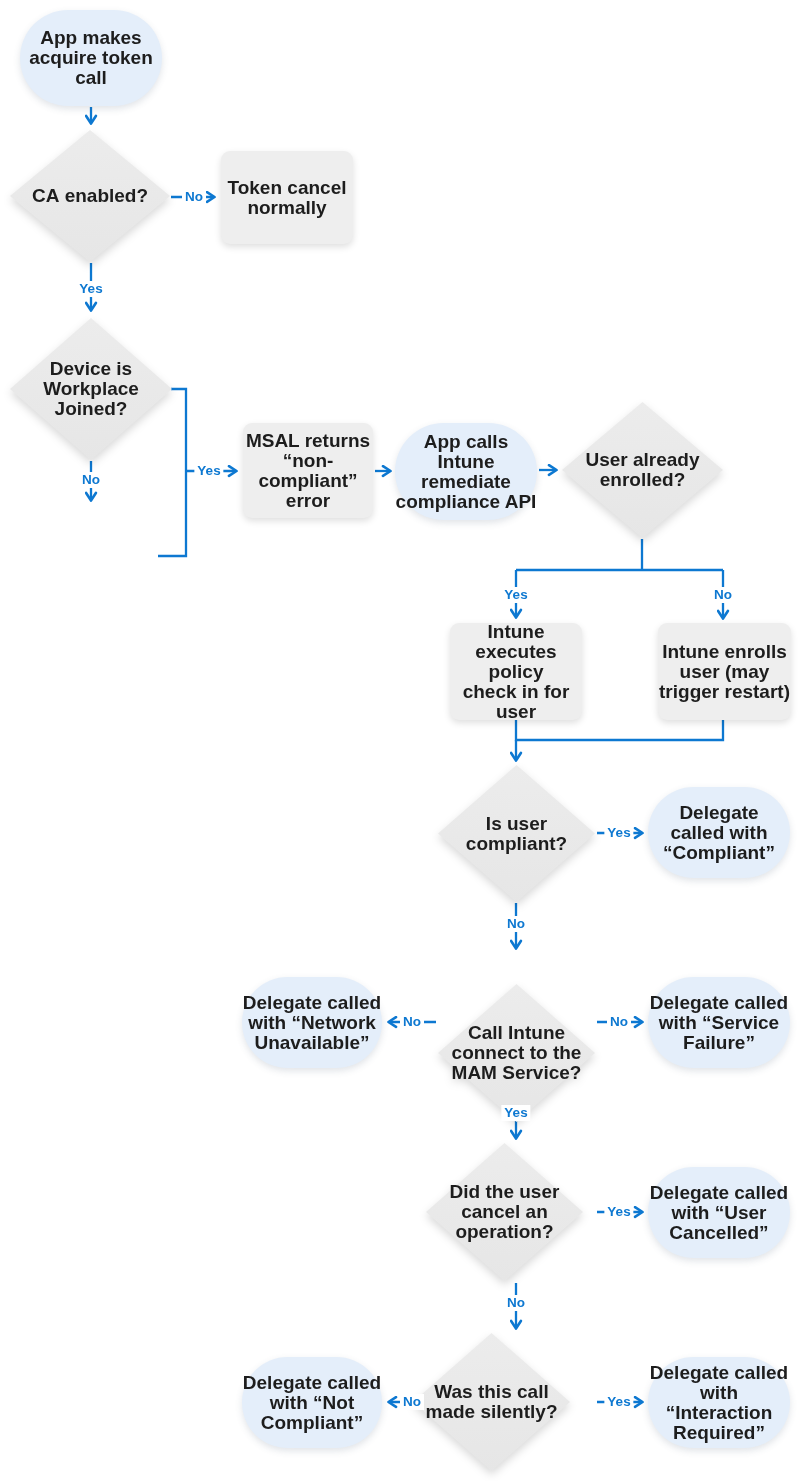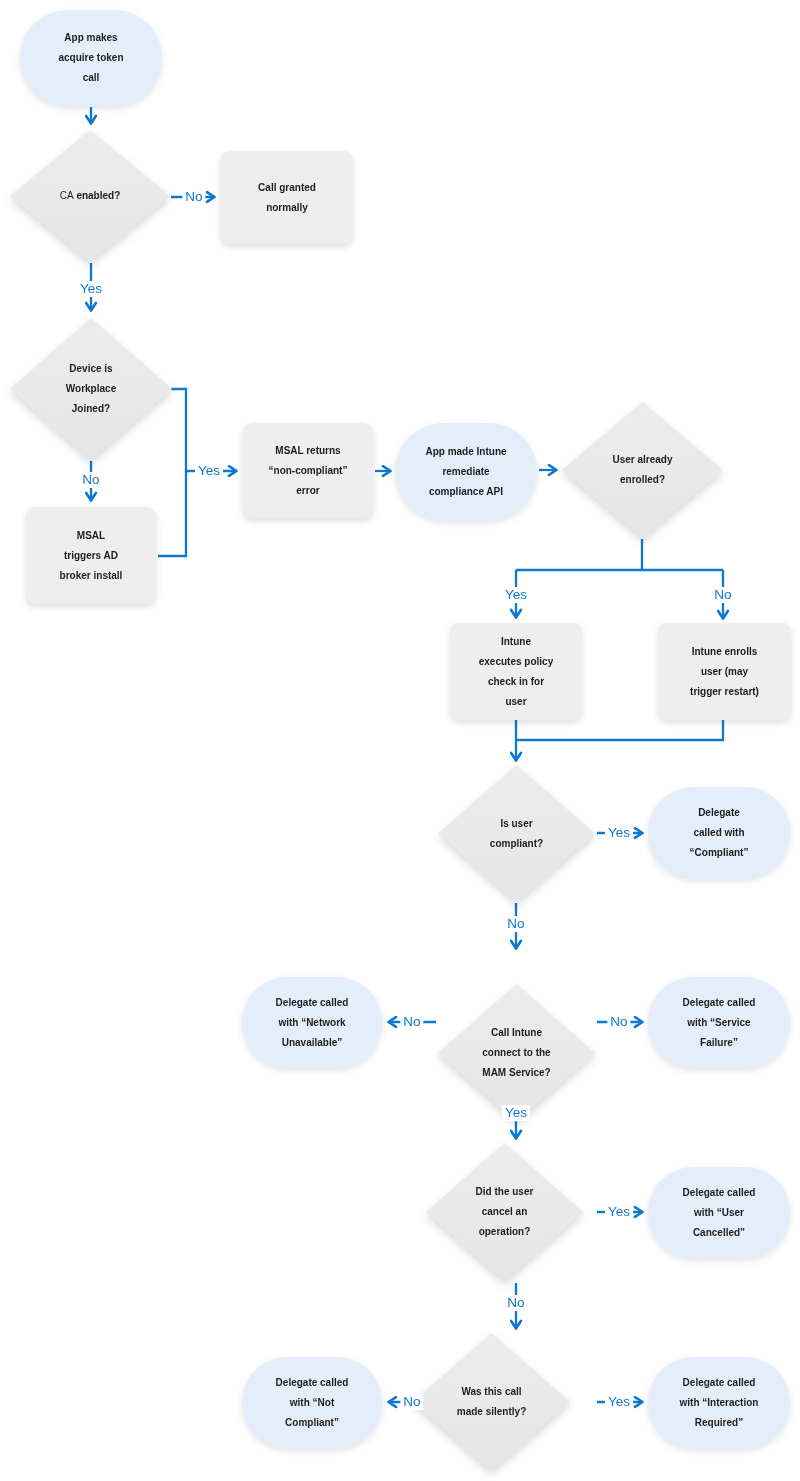--- a/index.html
+++ b/index.html
@@ -15,42 +15,42 @@
   body{font-family:"Liberation Sans","DejaVu Sans",sans-serif;}
   .canvas{
     position:relative;width:800px;height:1481px;background:#ffffff;overflow:hidden;
   }
   svg.edges{position:absolute;left:0;top:0;z-index:1;}
   .node{
     position:absolute;z-index:2;display:flex;align-items:center;justify-content:center;
     text-align:center;color:var(--ink);
   }
   .node .label{
-    white-space:pre-line;font-size:10px;line-height:20px;font-weight:600;color:var(--ink);
+    white-space:pre-line;font-size:19px;line-height:20px;font-weight:600;color:var(--ink);
   }
   .terminal{
     background:var(--terminal);border-radius:50px;
     box-shadow:0 3px 7px rgba(70,90,110,0.16);
   }
   .process{
     background:var(--process);border-radius:9px;
     box-shadow:0 3px 7px rgba(0,0,0,0.13);
   }
   .decision{background:transparent;filter:drop-shadow(0 4px 4px rgba(0,0,0,0.15));}
   .decision .diamond{
     position:absolute;left:0;top:0;right:0;bottom:0;
     background:linear-gradient(180deg,var(--decision-top),var(--decision-bottom));
     clip-path:polygon(50% 0%,100% 50%,50% 100%,0% 50%);
   }
   .decision .label{position:relative;z-index:2;}
-  .decision .label b{font-weight:400;}
+  .decision .label b{font-weight:700;}
   .edge-label{
     position:absolute;z-index:3;transform:translate(-50%,-50%);
     background:#ffffff;color:var(--blue);
-    font-size:13.5px;font-weight:400;line-height:16px;padding:0 3px;
+    font-size:13.5px;font-weight:700;line-height:16px;padding:0 3px;
   }
 </style>
 </head>
 <body>
 
 <div class="canvas">
 
   <svg class="edges" width="800" height="1481" viewBox="0 0 800 1481">
     <defs>
       <marker id="arrow" viewBox="0 0 12 12" refX="8.5" refY="6" markerWidth="13" markerHeight="13" markerUnits="userSpaceOnUse" orient="auto-start-reverse">
@@ -82,21 +82,21 @@
       <path d="M597 1402 H642" marker-end="url(#arrow)"></path>
     </g>
   </svg>
 
   <div class="node terminal" style="left:20px;top:10px;width:142px;height:96px">
     <span class="label">App makes
 acquire token
 call</span>
   </div>
   <div class="node terminal" style="left:395px;top:423px;width:142px;height:97px">
-    <span class="label">App made Intune
+    <span class="label">App calls Intune
 remediate
 compliance API</span>
   </div>
   <div class="node terminal" style="left:648px;top:787px;width:142px;height:91px">
     <span class="label">Delegate
 called with
 “Compliant”</span>
   </div>
   <div class="node terminal" style="left:242px;top:977px;width:140px;height:91px">
     <span class="label">Delegate called
@@ -118,27 +118,22 @@
 with “Not
 Compliant”</span>
   </div>
   <div class="node terminal" style="left:648px;top:1357px;width:142px;height:91px">
     <span class="label">Delegate called
 with “Interaction
 Required”</span>
   </div>
 
   <div class="node process" style="left:221px;top:151px;width:132px;height:93px">
-    <span class="label">Call granted
+    <span class="label">Token cancel
 normally</span>
-  </div>
-  <div class="node process" style="left:26px;top:507px;width:130px;height:97px">
-    <span class="label">MSAL
-triggers AD
-broker install</span>
   </div>
   <div class="node process" style="left:243px;top:423px;width:130px;height:95px">
     <span class="label">MSAL returns
 “non-compliant”
 error</span>
   </div>
   <div class="node process" style="left:450px;top:623px;width:132px;height:97px">
     <span class="label">Intune
 executes policy
 check in for

